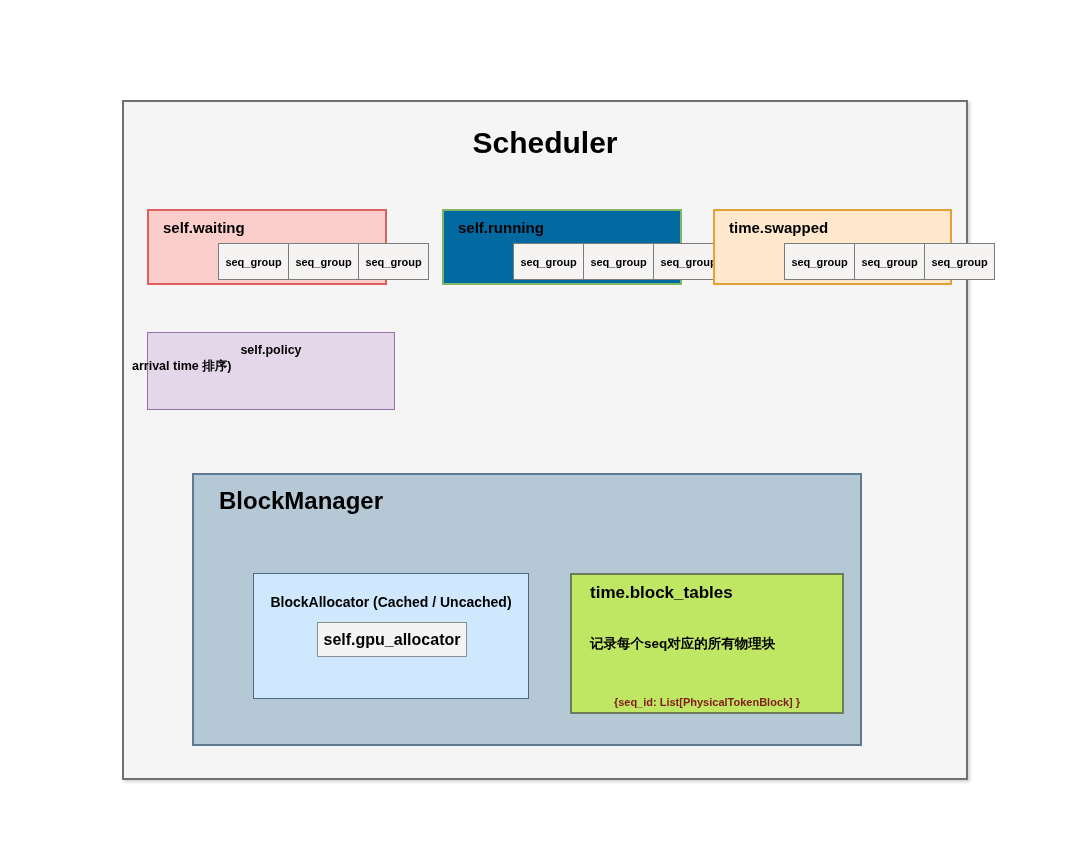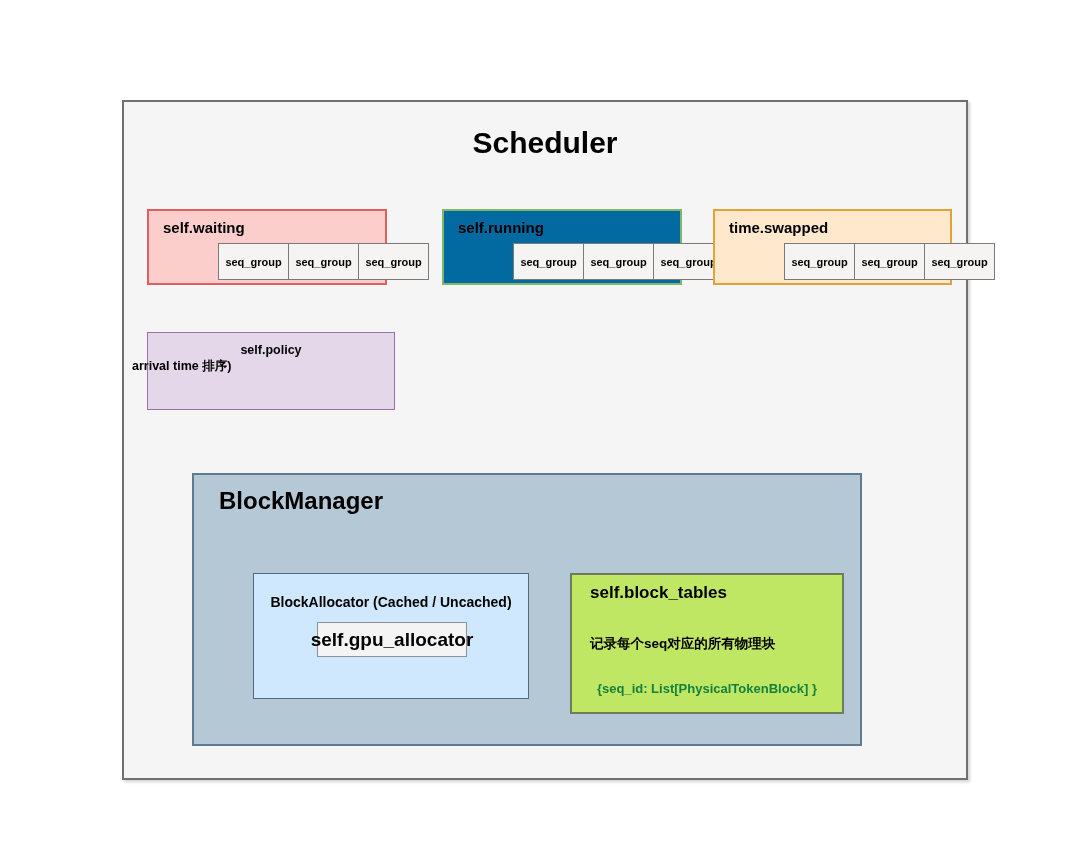--- a/index.html
+++ b/index.html
@@ -59,31 +59,31 @@
 
   .allocator-panel {
     position: absolute; left: 21px; top: 98px; width: 276px; height: 126px;
     background: #cfe8fd; border: 1px solid #51697c; margin-left: 38px;
   }
   .allocator-title { position: absolute; top: 20px; left: 0; width: 100%; text-align: center; font-size: 14px; font-weight: bold; color: #000; }
   .allocator-cells { position: absolute; left: 63px; top: 48px; width: 150px; }
   .alloc-cell {
     width: 150px; height: 35px; background: #f5f4f4; border: 1px solid #8f8f8f;
     display: flex; align-items: center; justify-content: center;
-    font-size: 19px; font-weight: bold; color: #000;
+    font-size: 16px; font-weight: bold; color: #000;
   }
   .alloc-cell + .alloc-cell { margin-top: -1px; }
 
   .block-tables-panel {
     position: absolute; left: 376px; top: 98px; width: 274px; height: 141px;
     background: #c0e763; border: 2px solid #6d7c5c;
   }
   .bt-title { position: absolute; left: 18px; top: 8px; font-size: 17px; font-weight: bold; color: #000; }
   .bt-desc  { position: absolute; left: 18px; top: 32px; font-size: 13.5px; font-weight: bold; color: #000; margin-top: 28px; }
-  .bt-formula { position: absolute; bottom: 16px; left: 0; width: 100%; text-align: center; font-size: 13px; font-weight: bold; color: #15803d; }
+  .bt-formula { position: absolute; bottom: 4px; left: 0; width: 100%; text-align: center; font-size: 11px; font-weight: bold; color: #7f1d1d; }
 </style>
 </head>
 <body>
 
 <div class="outer-frame">
 
   <div class="diagram-title">Scheduler</div>
 
   <div class="queue-box waiting">
     <div class="queue-label">self.waiting</div>
@@ -124,19 +124,19 @@
     <div class="bm-title">BlockManager</div>
 
     <div class="allocator-panel">
       <div class="allocator-title">BlockAllocator (Cached / Uncached)</div>
       <div class="allocator-cells">
         <div class="alloc-cell">self.gpu_allocator</div>
       </div>
     </div>
 
     <div class="block-tables-panel">
-      <div class="bt-title">self.block_tables</div>
+      <div class="bt-title">time.block_tables</div>
       <div class="bt-desc">记录每个seq对应的所有物理块</div>
       <div class="bt-formula">{seq_id: List[PhysicalTokenBlock] }</div>
     </div>
   </div>
 
 </div>
 
 </body></html>

